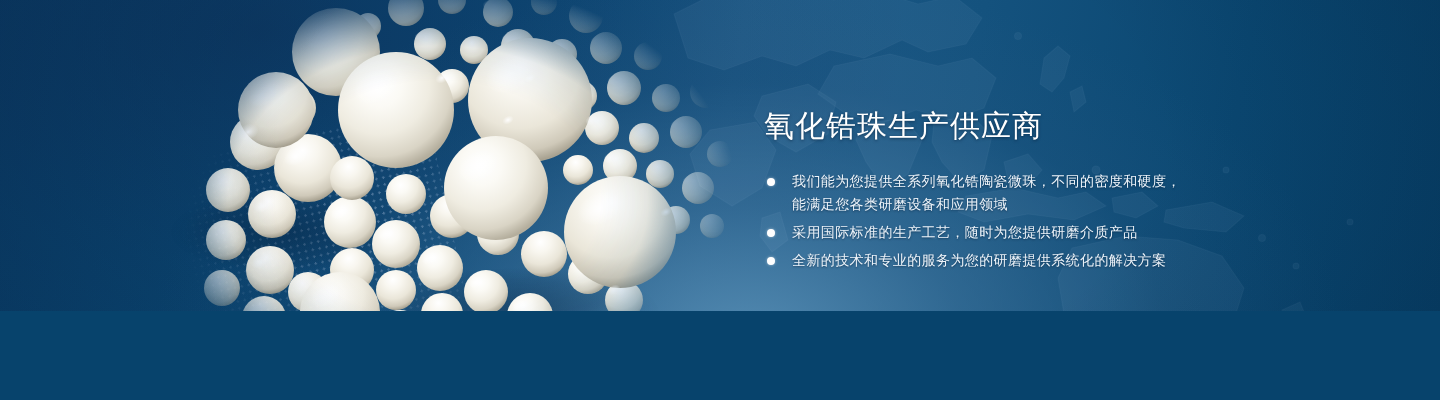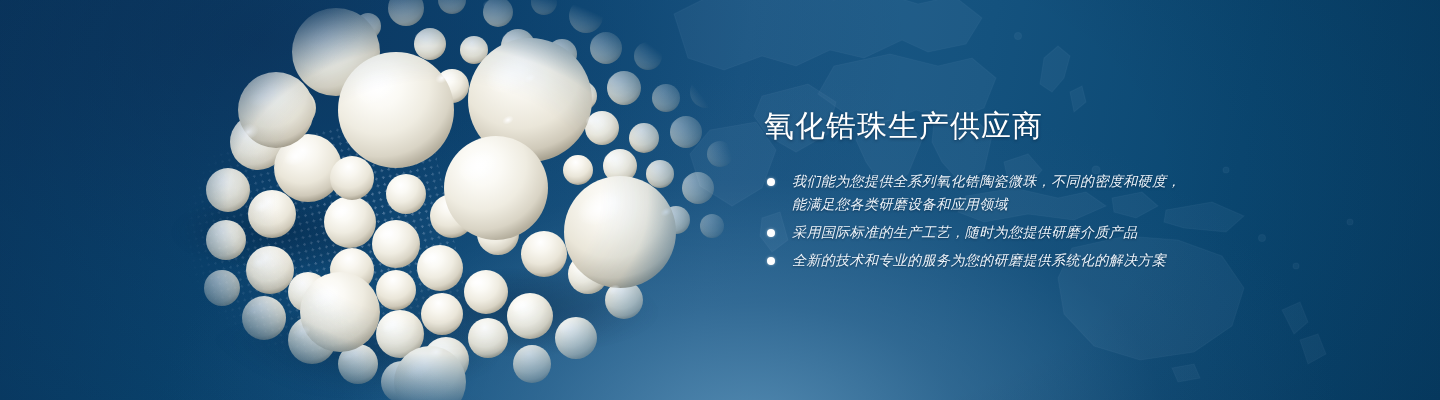--- a/index.html
+++ b/index.html
@@ -7,21 +7,21 @@
     padding: 0;
     background: #07436c;
   }
   body {
     font-family: "Liberation Sans", "DejaVu Sans", sans-serif;
   }
 
   .banner {
     position: relative;
     width: 1440px;
-    height: 400px;
+    height: 311px;
     overflow: hidden;
     background: #07436c;
   }
 
   
   .bg-base {
     position: absolute;
     inset: 0;
     background:
       radial-gradient(ellipse 760px 460px at 52% 108%,
@@ -128,21 +128,20 @@
   }
   .bullet {
     position: relative;
     padding-left: 28px;
     margin-bottom: 5px;
     font-size: 14px;
     line-height: 23px;
     color: #eef4fa;
     letter-spacing: 0.4px;
     text-shadow: 0 1px 2px rgba(2,24,48,0.5);
-    font-style: italic;
   }
   .bullet:last-child { margin-bottom: 0; }
 
   .dot {
     position: absolute;
     left: 3px;
     top: 8px;
     width: 8px;
     height: 8px;
     border-radius: 50%;

